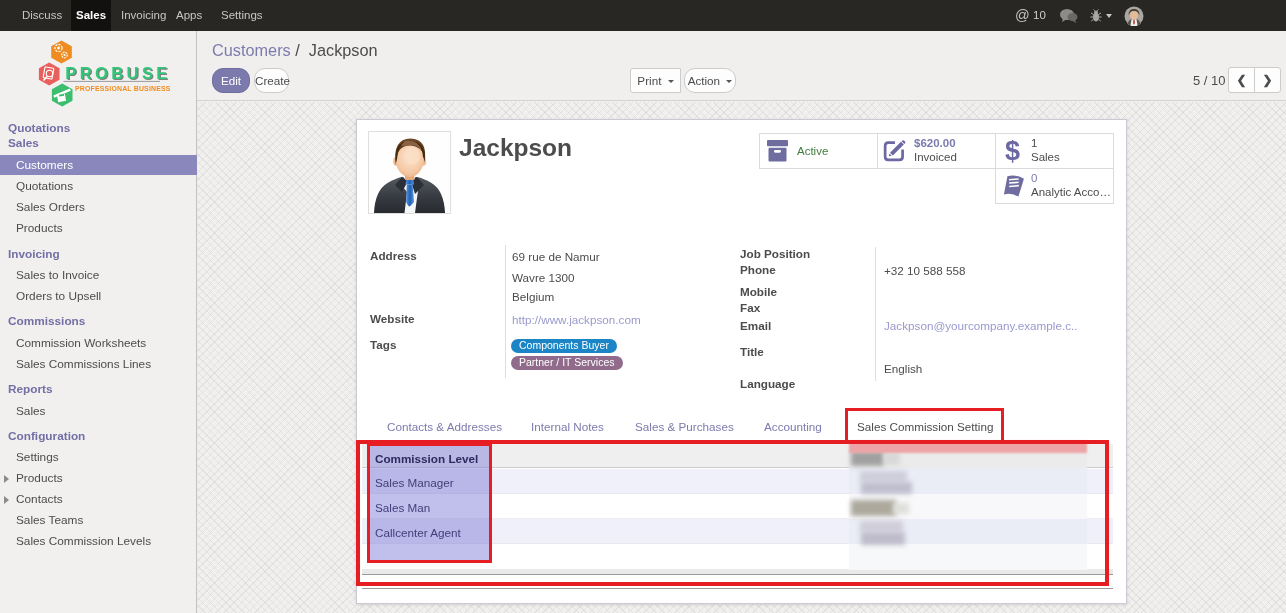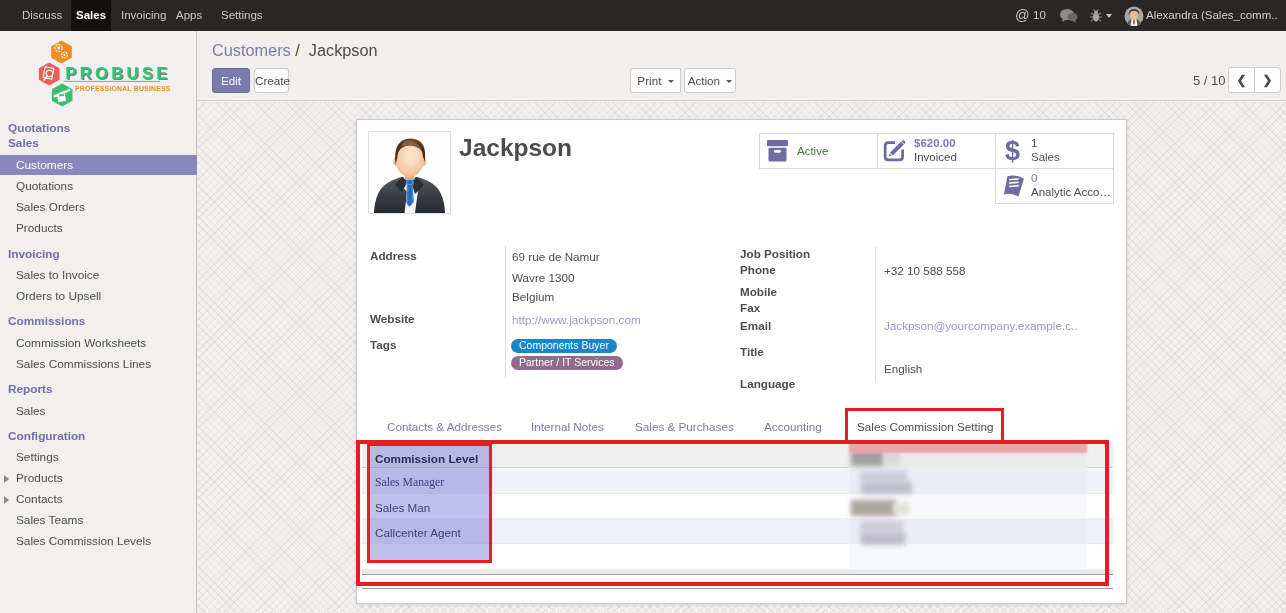--- a/index.html
+++ b/index.html
@@ -12,21 +12,21 @@
 #nav .ritem { position:absolute; top:0; height:31px; line-height:31px; color:#cfcdca; font-size:11.5px; white-space:nowrap; }
 .caret { display:inline-block; width:0; height:0; border-top:3.5px solid #555; border-left:3.5px solid transparent; border-right:3.5px solid transparent; vertical-align:2px; margin-left:3px; }
 
 #side { left:0; top:31px; width:197px; height:582px; background:#f1f0ef; border-right:1px solid #c3c2c1; z-index:5; }
 .mhead { position:absolute; left:8px; font-size:11.8px; font-weight:bold; color:#726fa5; white-space:nowrap; }
 .mitem { position:absolute; left:16px; font-size:11.8px; color:#4c4c4c; white-space:nowrap; }
 .msel  { position:absolute; left:0; width:197px; height:20px; background:#8a87bd; }
 .mcaret { position:absolute; left:4px; width:0; height:0; border-left:5px solid #8b8b8b; border-top:4px solid transparent; border-bottom:4px solid transparent; }
 
 #cp { left:197px; top:31px; width:1089px; height:70px; background:#f0efee; border-bottom:1px solid #d5d3d2; z-index:4; }
-.btn { position:absolute; height:25px; font-size:11.7px; line-height:23px; text-align:center; border-radius:3px; border:1px solid #cecccb; background:#fdfdfd; color:#4c4c4c; }
+.btn { position:absolute; height:25px; font-size:11.7px; line-height:23px; text-align:center; border-radius:11px; border:1px solid #cecccb; background:#fdfdfd; color:#4c4c4c; }
 .btn.primary { background:#7c79ac; border-color:#6f6ca0; color:#fff; }
 
 #content { left:197px; top:102px; width:1089px; height:511px;
   background:
    repeating-linear-gradient(45deg, rgba(200,197,194,.30) 0 1px, rgba(0,0,0,0) 1px 5.5px),
    repeating-linear-gradient(135deg, rgba(200,197,194,.30) 0 1px, rgba(0,0,0,0) 1px 5.5px),
    #f1f0ef;
   z-index:1; }
 #sheet { left:356px; top:119px; width:771px; height:485px; background:#ffffff; border:1px solid #ccc9d4; box-shadow:0 1px 3px rgba(0,0,0,.12); z-index:2; }
 .lbl { position:absolute; font-size:11.7px; font-weight:bold; color:#4c4c4c; white-space:nowrap; }
@@ -74,21 +74,20 @@
   <span class="abs" style="left:1106px;top:14px;width:0;height:0;border-top:4px solid #c8c6c3;border-left:3.5px solid transparent;border-right:3.5px solid transparent;z-index:31"></span>
   <svg class="abs" style="left:1124px;top:6px;z-index:31" width="20" height="20" viewBox="0 0 20 20">
     <circle cx="10" cy="10" r="9.5" fill="#aaa6a1"></circle>
     <circle cx="10" cy="9.2" r="4" fill="#e5bb95"></circle>
     <path d="M4.8 9.5 Q4.2 3 10 3 Q15.8 3 15.2 9.5 Q14.5 4.8 10 4.8 Q5.5 4.8 4.8 9.5 Z" fill="#3a332d"></path>
     <path d="M3.4 17.8 Q5.2 13.2 10 13.2 Q14.8 13.2 16.6 17.8 Q13 20.4 10 20.4 Q7 20.4 3.4 17.8 Z" fill="#f1f0ee"></path>
     <path d="M9.4 13.4 L10.6 13.4 L10.9 17 L10 19 L9.1 17 Z" fill="#b03a30"></path>
     <path d="M3.4 17.8 Q4.8 13.6 7.5 13.3 L6.5 19.5 Q5 19 3.4 17.8 Z" fill="#57524c"></path>
     <path d="M16.6 17.8 Q15.2 13.6 12.5 13.3 L13.5 19.5 Q15 19 16.6 17.8 Z" fill="#57524c"></path>
   </svg>
-  <span class="ritem" style="left:1146px;">Alexandra (Sales_comm..</span>
 </div>
 
 <div id="side" class="abs"></div>
 
 <svg class="abs" style="left:36px;top:36px;z-index:6" width="135" height="78" viewBox="0 0 135 78">
   <polygon points="25.5,4.5 35.8,10.2 35.8,21.8 25.5,27.5 15.2,21.8 15.2,10.2" fill="#ee8b21"></polygon>
   <g stroke="#ffffff" fill="none" stroke-width="1.2">
     <circle cx="22.5" cy="12" r="3.6" stroke-dasharray="2.2 1.1"></circle>
       <circle cx="22.5" cy="12" r="1.4" fill="#fff" stroke="none"></circle>
     <circle cx="28.5" cy="19" r="2.8" stroke-dasharray="1.8 1"></circle>
@@ -257,21 +256,21 @@
 <div class="trow" style="top:469px;height:25px;background:#eff0f9;border-bottom:1px solid #e8e8ee;"></div>
 <div class="trow" style="top:494px;height:25px;background:#ffffff;border-bottom:1px solid #ededed;"></div>
 <div class="trow" style="top:519px;height:25px;background:#eff0f9;border-bottom:1px solid #e8e8ee;"></div>
 <div class="trow" style="top:544px;height:24px;background:#ffffff;"></div>
 <div class="trow" style="top:569px;height:4.5px;background:#e9e9e9;"></div>
 <div class="trow" style="top:573.5px;height:1.2px;background:#9a9a9a;"></div>
 <div class="trow" style="top:587.5px;height:1.5px;background:#9a9a9a;"></div>
 
 <div class="abs" style="left:370px;top:446px;width:122px;height:116px;background:rgba(125,122,214,0.48);z-index:10"></div>
 <div class="tcell1" style="top:447px;height:22px;font-weight:bold;color:#2b2b5e;">Commission Level</div>
-<div class="tcell1" style="top:471px;height:25px;font-family:Liberation Serif, serif;">Sales Manager</div>
+<div class="tcell1" style="top:471px;height:25px;">Sales Manager</div>
 <div class="tcell1" style="top:496px;height:25px;">Sales Man</div>
 <div class="tcell1" style="top:521px;height:25px;">Callcenter Agent</div>
 
 <div class="abs" style="left:849px;top:443px;width:238px;height:127px;z-index:11;background:linear-gradient(to bottom,
  #ebebec 0px,#ebebec 25px,
  #eaecf6 25px,#eaecf6 51px,
  #f8f8fa 51px,#f8f8fa 76px,
  #eaecf6 76px,#eaecf6 101px,
  #f7f8f9 101px,#f7f8f9 127px);"></div>
 <div class="blob" style="left:849px;top:441px;width:238px;height:12px;background:#eca4a7;filter:blur(1px);z-index:13"></div>

